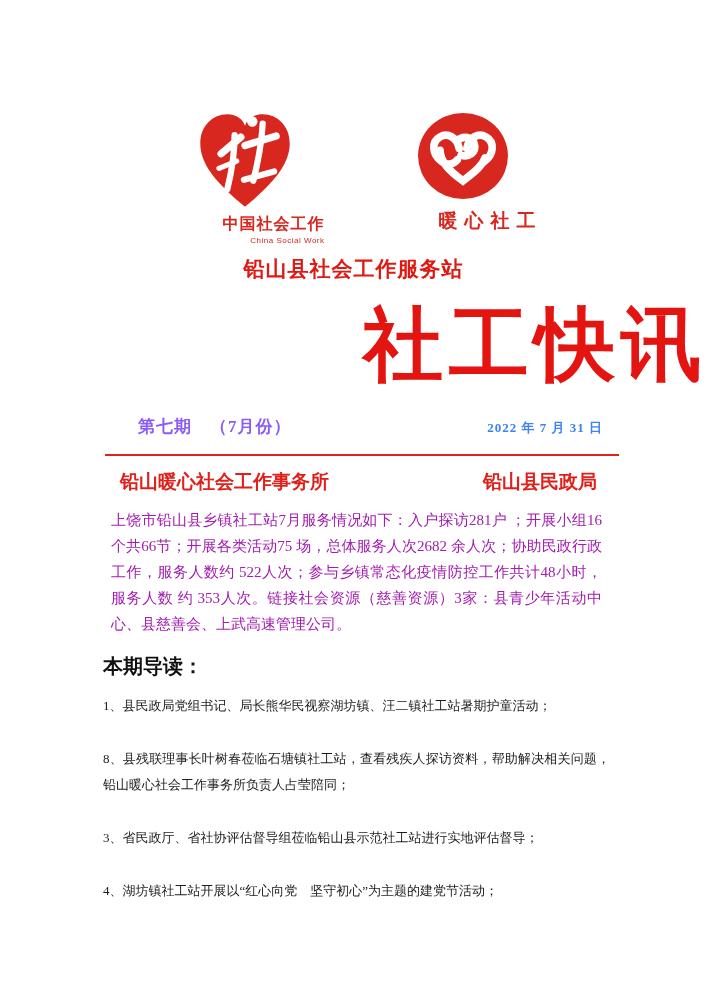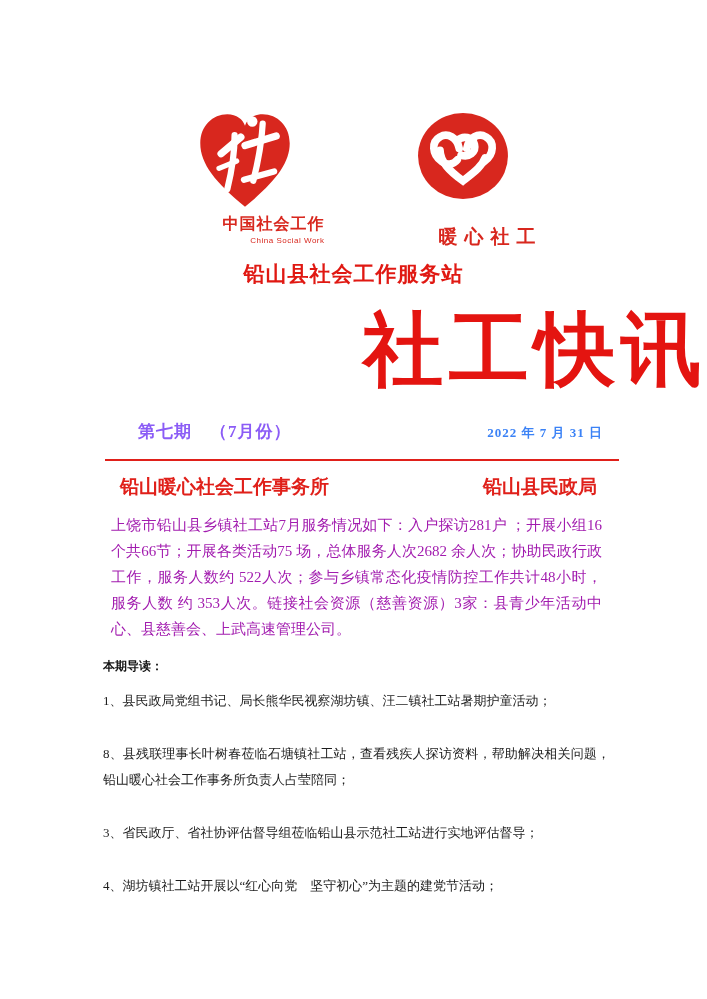--- a/index.html
+++ b/index.html
@@ -22,21 +22,21 @@
   .logo-caption-cn{
     margin-top:4px;
     font-family:"Liberation Sans","DejaVu Sans",sans-serif;
     font-weight:bold;font-size:16px;color:#d8271e;letter-spacing:1px;
   }
   .logo-caption-en{
     font-family:"Liberation Sans","DejaVu Sans",sans-serif;
     font-size:8px;color:#d8271e;letter-spacing:0.5px;margin-top:1px;
   }
   .logo-caption-right{
-    margin-top:24px;
+    margin-top:8px;
     font-weight:bold;font-size:19px;color:#d8271e;letter-spacing:7px;
   }
   
   .station-title{
     margin-top:10px;text-align:center;
     font-family:"Liberation Sans","DejaVu Sans",sans-serif;
     font-weight:bold;font-size:21px;color:#e01812;letter-spacing:1px;
   }
   .big-title{
     margin-top:16px;text-align:right;
@@ -63,21 +63,21 @@
     font-weight:bold;font-size:19px;color:#e0201a;
   }
   
   .content{margin:12px 97px 0 103px;}
   .summary{
     margin:8px;font-size:15px;line-height:26px;
     text-align:justify;color:#a21caf;
   }
   .guide-heading{
     margin:16px 0 13px 0;
-    font-weight:bold;font-size:12px;color:#111;
+    font-weight:bold;font-size:20px;color:#111;
   }
   .guide-item{
     margin:4px 0 27px 0;
     font-size:13px;line-height:26px;
     text-align:justify;color:#1c1c1c;
   }
 </style>
 </head>
 <body>
 

